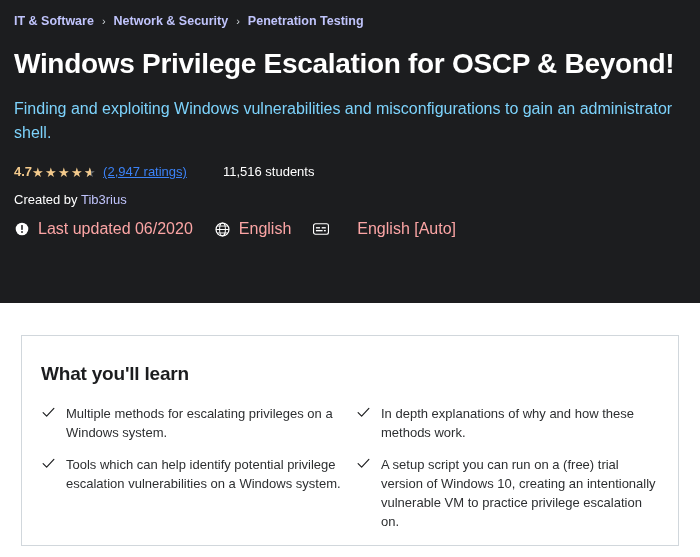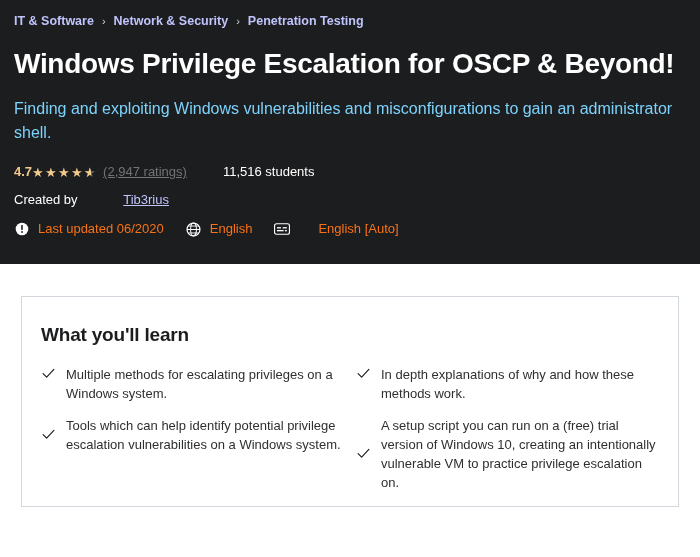--- a/index.html
+++ b/index.html
@@ -13,21 +13,21 @@
     background: #ffffff;
     font-family: "Liberation Sans", sans-serif;
     overflow: hidden;
   }
 
   
   .hero {
     background: #1c1d1f;
     color: #ffffff;
     padding: 13px 14px 11px 14px;
-    height: 264px;
+    height: 303px;
   }
 
   .breadcrumb {
     display: flex;
     align-items: center;
     font-size: 12.5px;
     font-weight: bold;
     line-height: 16px;
     margin-bottom: 16px;
     white-space: nowrap;
@@ -96,51 +96,49 @@
   .star.half::before {
     content: "\2605";
     color: #f3ca8c;
     position: absolute;
     left: 0;
     top: 0;
     width: 50%;
     overflow: hidden;
   }
   .ratings-link {
-    color: #737373;
+    color: #3b82f6;
     text-decoration: underline;
     cursor: pointer;
     font-size: 13px;
     margin-right: 8px;
   }
   .students {
     color: #ffffff;
     font-size: 13px;
     margin-left: 28px;
   }
 
   .created-row {
     font-size: 13px;
     line-height: 18px;
     color: #ffffff;
     margin-bottom: 11px;
   }
   .author-link {
     color: #c0c4fc;
-    text-decoration: underline;
     cursor: pointer;
-    margin-left: 42px;
   }
 
   .meta-row {
     display: flex;
     align-items: center;
-    font-size: 13px;
+    font-size: 16px;
     line-height: 18px;
-    color: #f97316;
+    color: #fca5a5;
     white-space: nowrap;
   }
   .meta-item {
     display: flex;
     align-items: center;
     margin-right: 22px;
   }
   .meta-item:last-child { margin-right: 0; gap: 20px; }
   .meta-icon {
     display: inline-flex;
@@ -184,21 +182,21 @@
   .learn-col {
     flex: 1 1 0;
     min-width: 0;
   }
 
   .learn-item {
     display: flex;
     align-items: flex-start;
     margin-bottom: 13px;
   }
-  .learn-item:last-child { margin-bottom: 0; align-items: center; }
+  .learn-item:last-child { margin-bottom: 0; }
   .check-icon {
     flex: 0 0 auto;
     width: 14px;
     height: 18px;
     margin-right: 11px;
     display: inline-flex;
     align-items: flex-start;
     justify-content: center;
     padding-top: 2px;
   }

